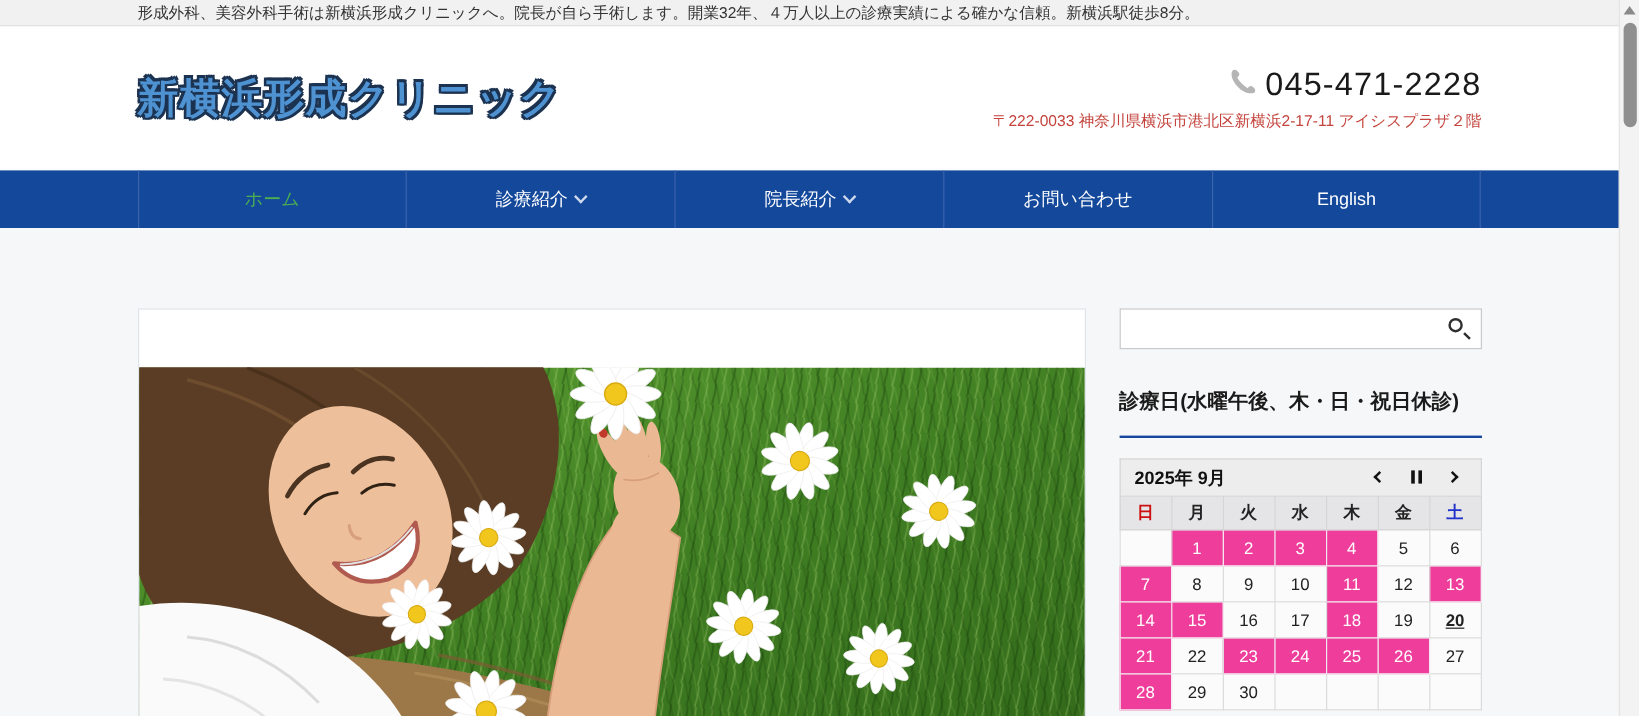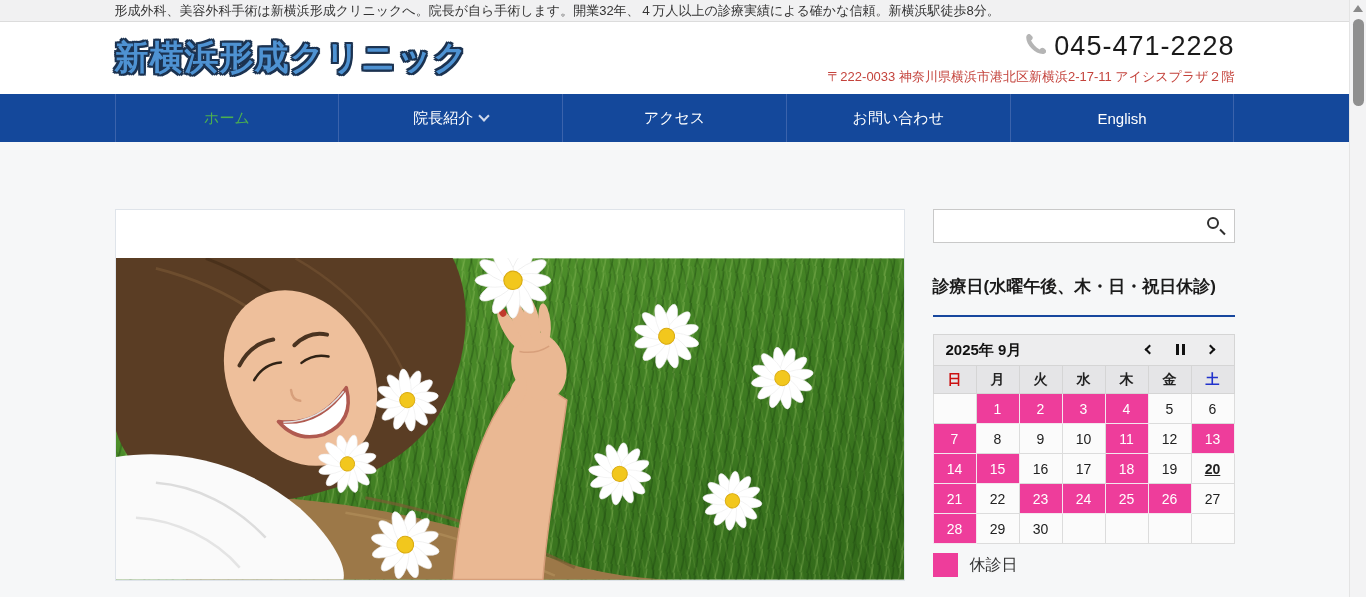--- a/index.html
+++ b/index.html
@@ -12,21 +12,21 @@
     color:#333;
   }
   .page { width:1349px; }
   .container { width:1120px; margin:0 auto; }
 
   
   .topbar { height:22px; background:#f1f1f2; border-bottom:1px solid #dcdcdc; }
   .topbar .container { font-size:13px; line-height:21px; color:#333; white-space:nowrap; }
 
   
-  .header { height:72px; background:#ffffff; }
+  .header { height:120px; background:#ffffff; }
   .header .container { display:flex; justify-content:space-between; align-items:center; height:100%; }
   .logo {
     font-size:34px; font-weight:bold; letter-spacing:1px; color:#4e92d2; cursor:pointer;
     text-shadow:-2px -2px 0 #1b3250, 2px -2px 0 #1b3250, -2px 2px 0 #1b3250, 2px 2px 0 #1b3250,
                 -2px 0 0 #1b3250, 2px 0 0 #1b3250, 0 -2px 0 #1b3250, 0 2px 0 #1b3250;
   }
   .contact { text-align:right; }
   .phone-row { display:flex; align-items:center; justify-content:flex-end; gap:8px; }
   .phone-row svg { width:20px; height:20px; }
   .phone-number { font-size:27px; color:#1a1a1a; letter-spacing:1px; }
@@ -135,25 +135,26 @@
       </div>
     </div>
   </div>
 
   <div class="nav">
     <div class="container">
       <div class="nav-item active">
         <span>ホーム</span>
       </div>
       <div class="nav-item">
+        <span>診療紹介</span>
+        <span class="chev-down"></span>
+      </div>
+      <div class="nav-item">
         <span>院長紹介</span>
         <span class="chev-down"></span>
-      </div>
-      <div class="nav-item">
-        <span>アクセス</span>
       </div>
       <div class="nav-item">
         <span>お問い合わせ</span>
       </div>
       <div class="nav-item">
         <span>English</span>
       </div>
     </div>
   </div>
 

